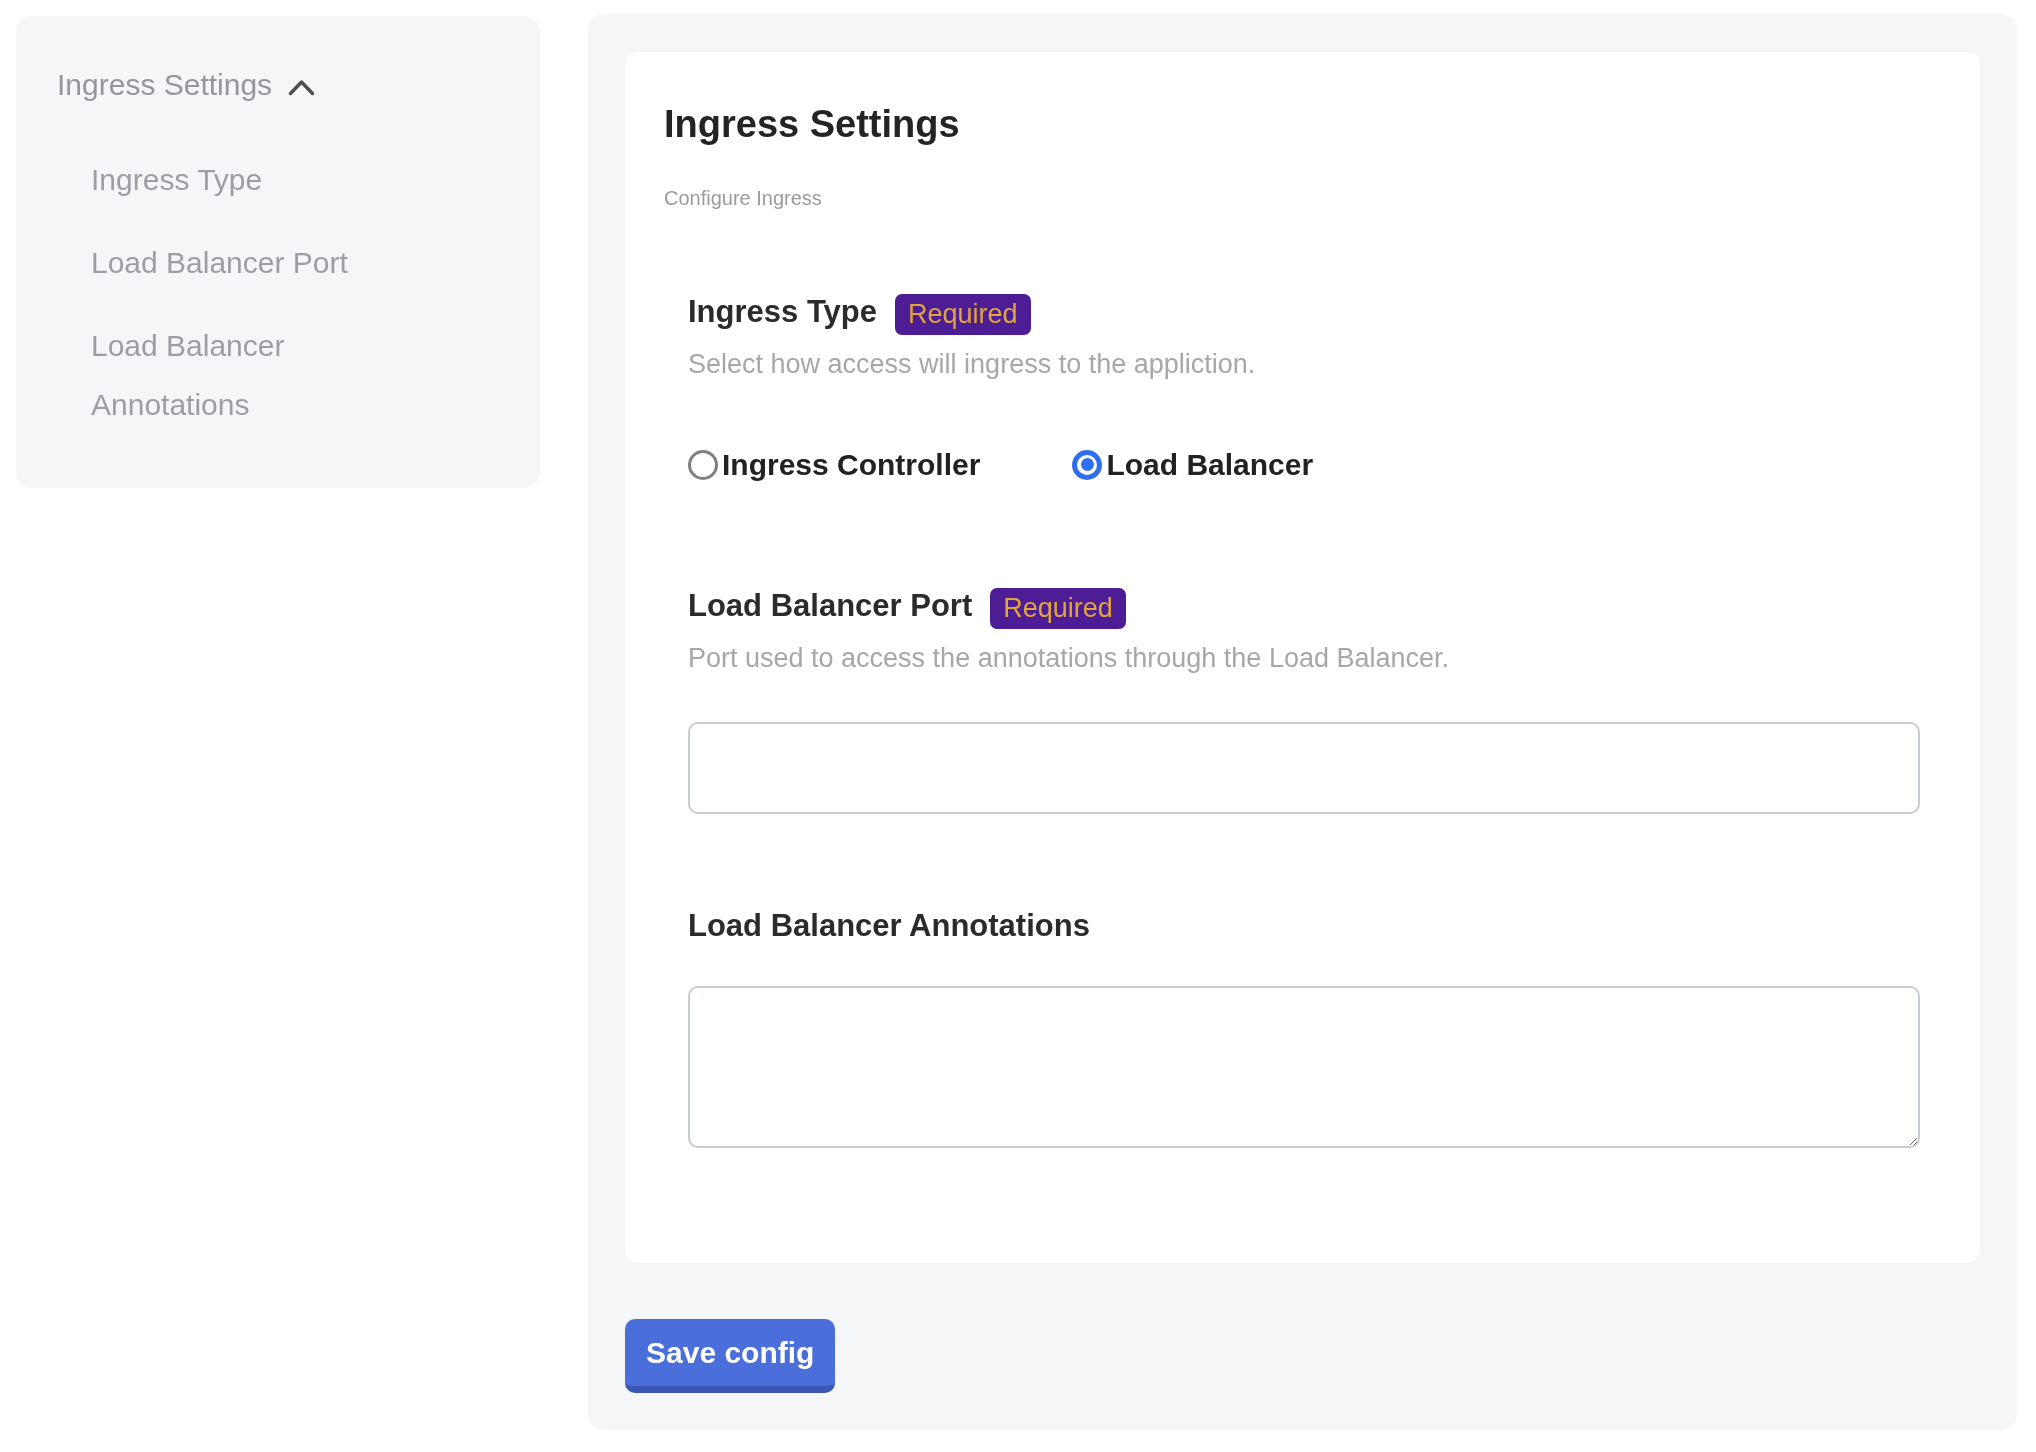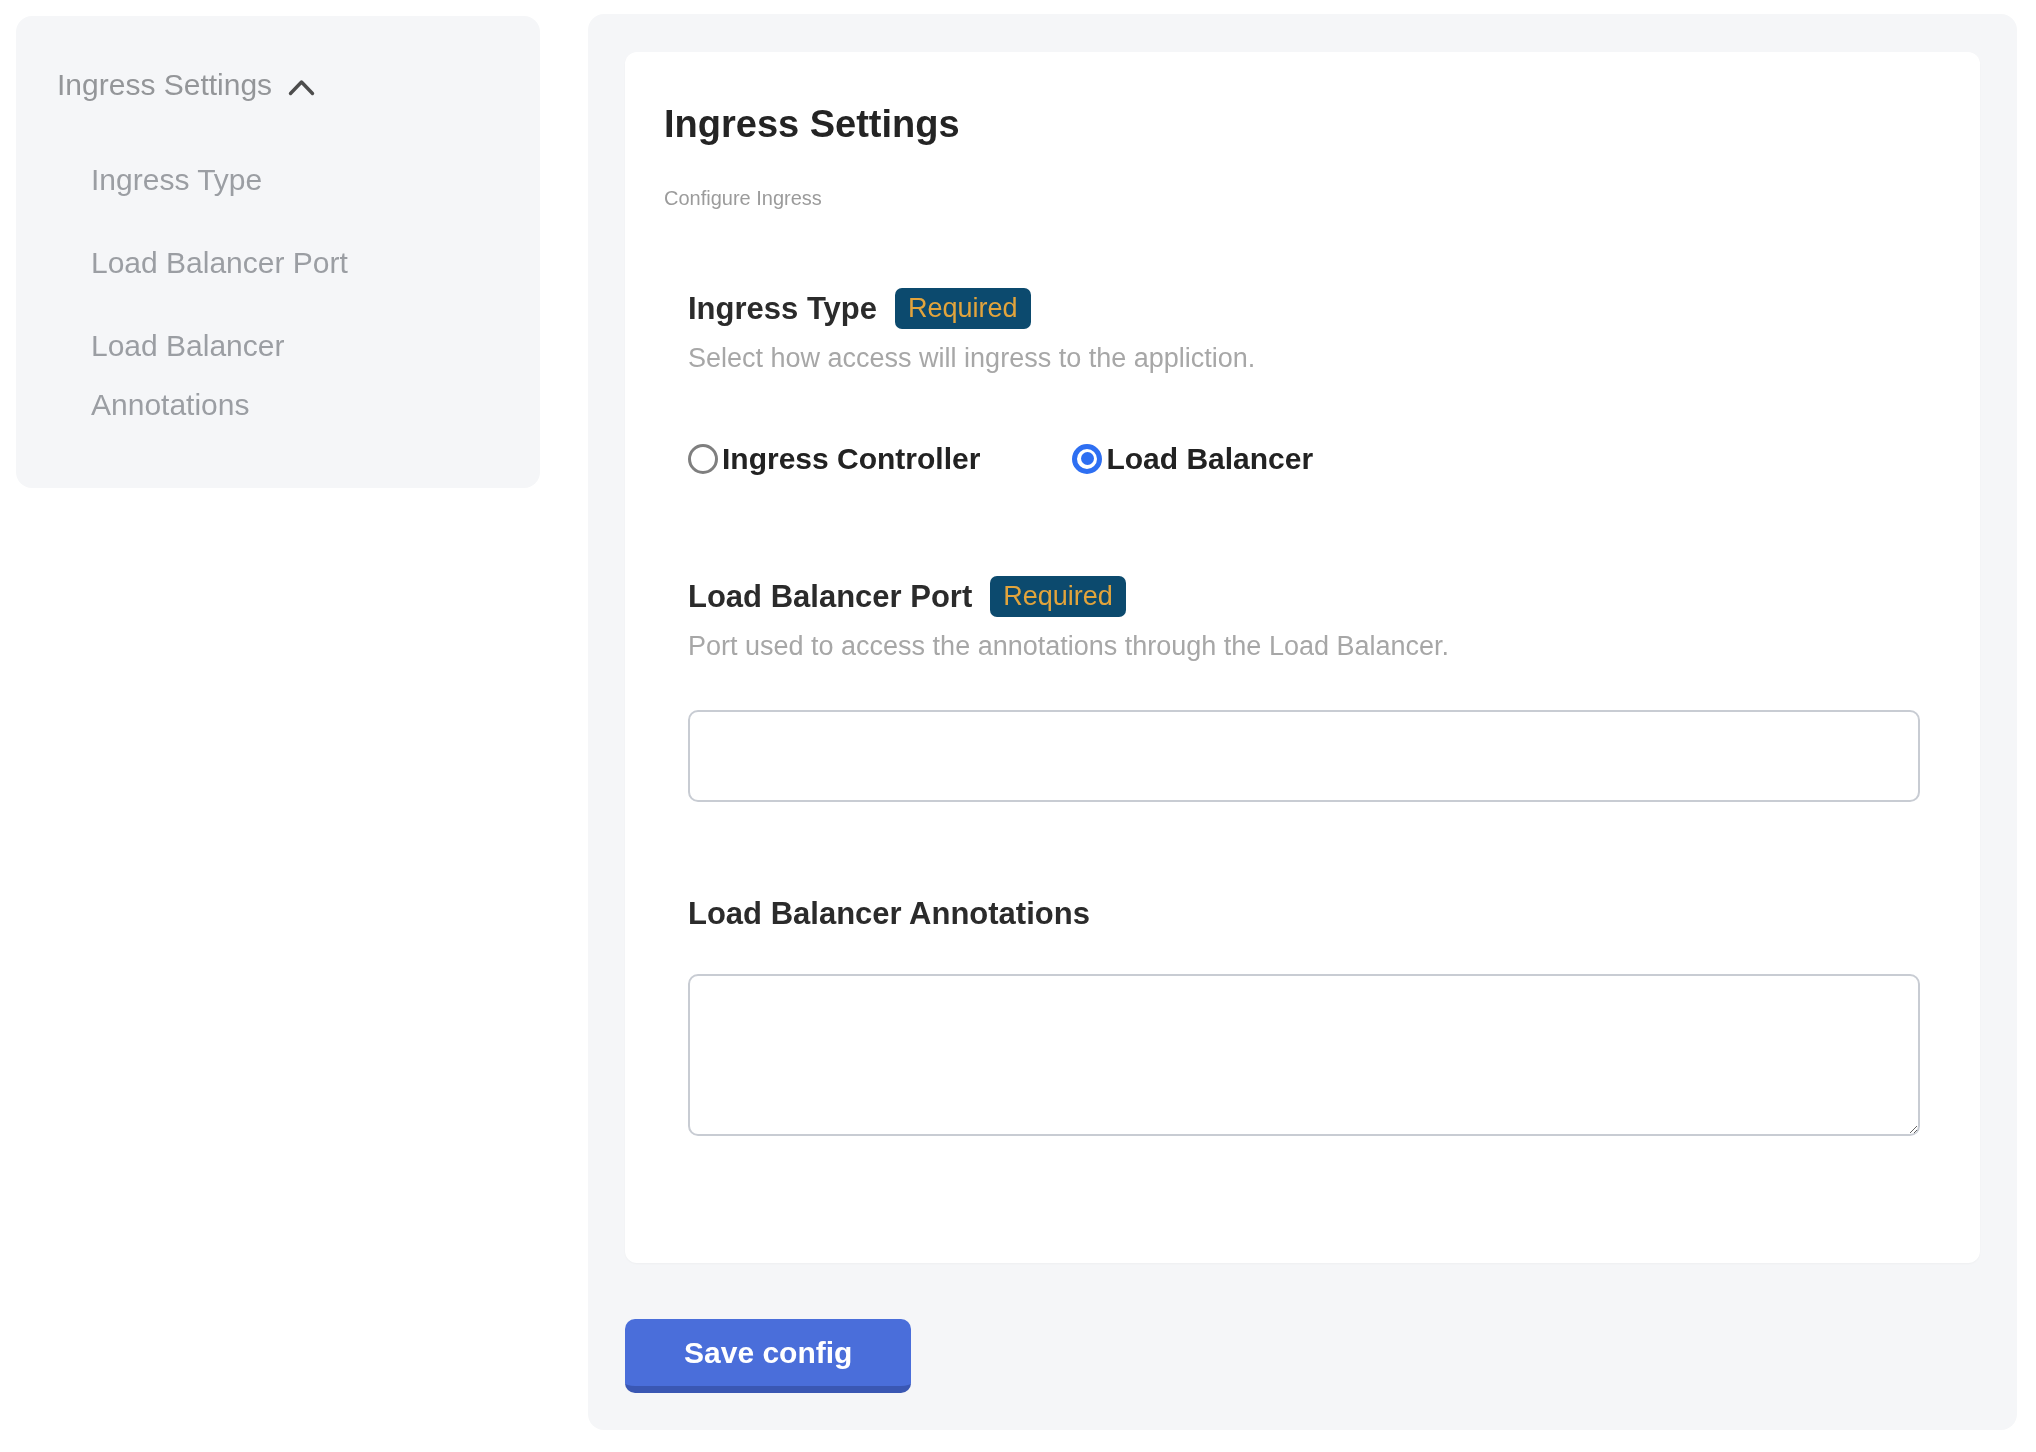--- a/index.html
+++ b/index.html
@@ -86,24 +86,25 @@
   .field-label {
     margin: 0;
     font-size: 31px;
     font-weight: 700;
     color: #2b2b2b;
     line-height: 1;
   }
   .required-badge {
     font-size: 27px;
     color: #e2a43c;
-    background: #0c4a6e;
+    background: #4c1d95;
     padding: 7px 13px;
     border-radius: 7px;
     line-height: 1;
+    margin-top: 6px;
   }
   .field-desc {
     margin-top: 13px;
     font-size: 27px;
     color: #a7a7a7;
     line-height: 1.25;
   }
 
   
   .radio-row {
@@ -173,21 +174,21 @@
     resize: both;
     font-family: "Liberation Sans", "DejaVu Sans", sans-serif;
   }
 
   
   .save-button {
     position: absolute;
     left: 37px; top: 1305px;
     height: 74px;
     box-sizing: border-box;
-    padding: 0 59px;
+    padding: 0 21px;
     background: #4a6eda;
     border: none;
     border-bottom: 7px solid #3a57b3;
     border-radius: 10px;
     color: #ffffff;
     font-size: 30px;
     font-weight: 700;
     font-family: "Liberation Sans", "DejaVu Sans", sans-serif;
     cursor: pointer;
     line-height: 1;

